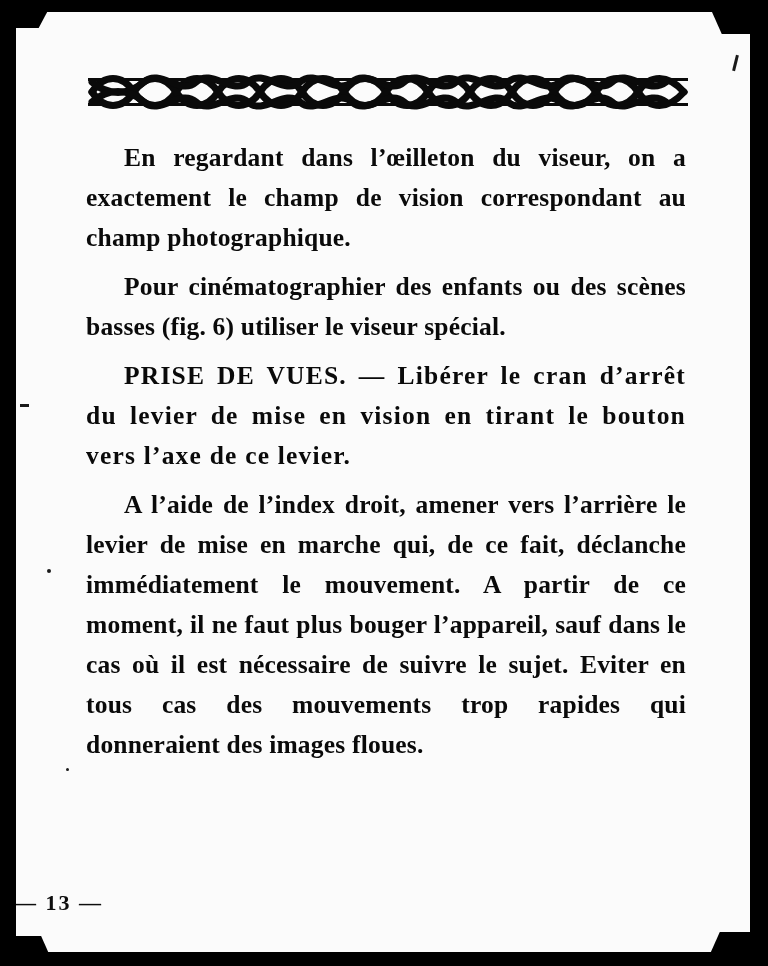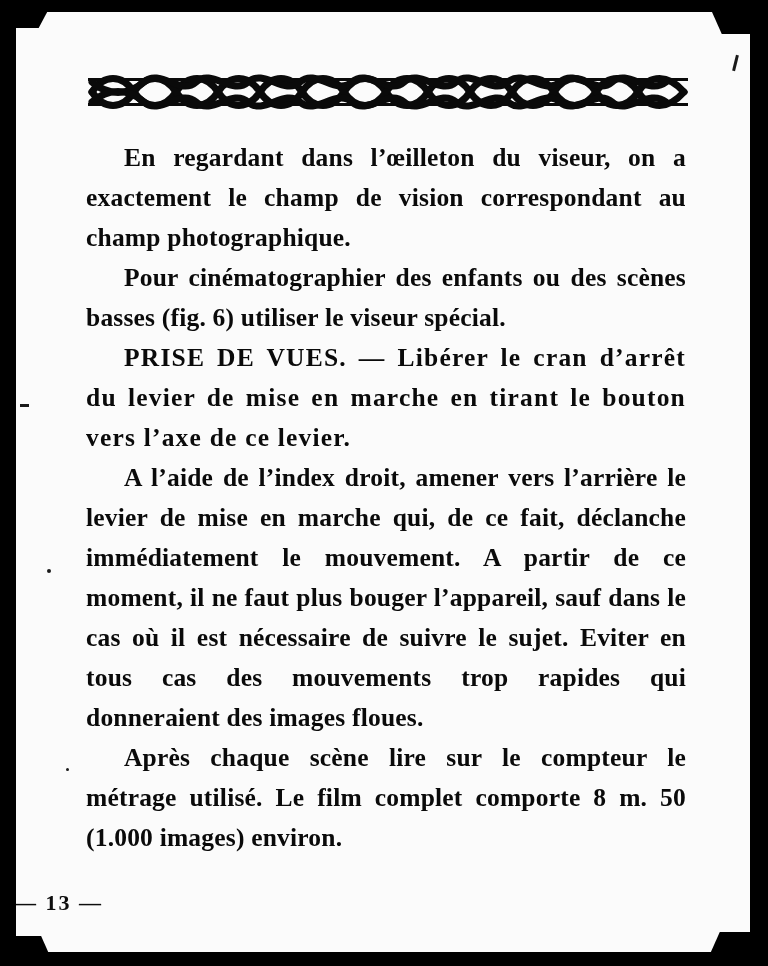--- a/index.html
+++ b/index.html
@@ -107,20 +107,21 @@
     text-justify: inter-word;
     font-weight: 700;
     letter-spacing: 0.2px;
   }
   .body-text p {
     margin: 0 0 0 0;
     text-indent: 38px;
   }
   .body-text p.cont {
     text-indent: 38px;
+    margin-top: 9px;
   }
   .caps {
     letter-spacing: 1.2px;
   }
 
   .page-number {
     position: absolute;
     left: 0;
     top: 880px;
     width: 738px;
@@ -152,23 +153,22 @@
           <g fill="#0a0a0a">
             <rect x="0" y="8" width="600" height="3"></rect>
             <rect x="0" y="33" width="600" height="3"></rect>
           </g>
         </svg>
       </div>
 
       <div class="body-text">
         <p>En regardant dans l’œilleton du viseur, on a exactement le champ de vision correspondant au champ photographique.</p>
         <p class="cont">Pour cinématographier des enfants ou des scènes basses (fig. 6) utiliser le viseur spécial.</p>
-        <p class="cont caps">PRISE DE VUES. — Libérer le cran d’arrêt du levier de mise en marche en tirant le bouton vers l’axe de ce levier.</p>
+        <p class="cont caps">PRISE DE VUES. — Libérer le cran d’arrêt du levier de mise en vision en tirant le bouton vers l’axe de ce levier.</p>
         <p class="cont">A l’aide de l’index droit, amener vers l’arrière le levier de mise en marche qui, de ce fait, déclanche immédiatement le mouvement. A partir de ce moment, il ne faut plus bouger l’appareil, sauf dans le cas où il est nécessaire de suivre le sujet. Eviter en tous cas des mouvements trop rapides qui donneraient des images floues.</p>
-        <p class="cont">Après chaque scène lire sur le compteur le métrage utilisé. Le film complet comporte 8 m. 50 (1.000 images) environ.</p>
       </div>
 
       <div class="page-number">— 13 —</div>
 
     </div>
   </div>
 
   <div class="edge-left"></div>
   <div class="edge-right"></div>
   <div class="edge-top"></div>

